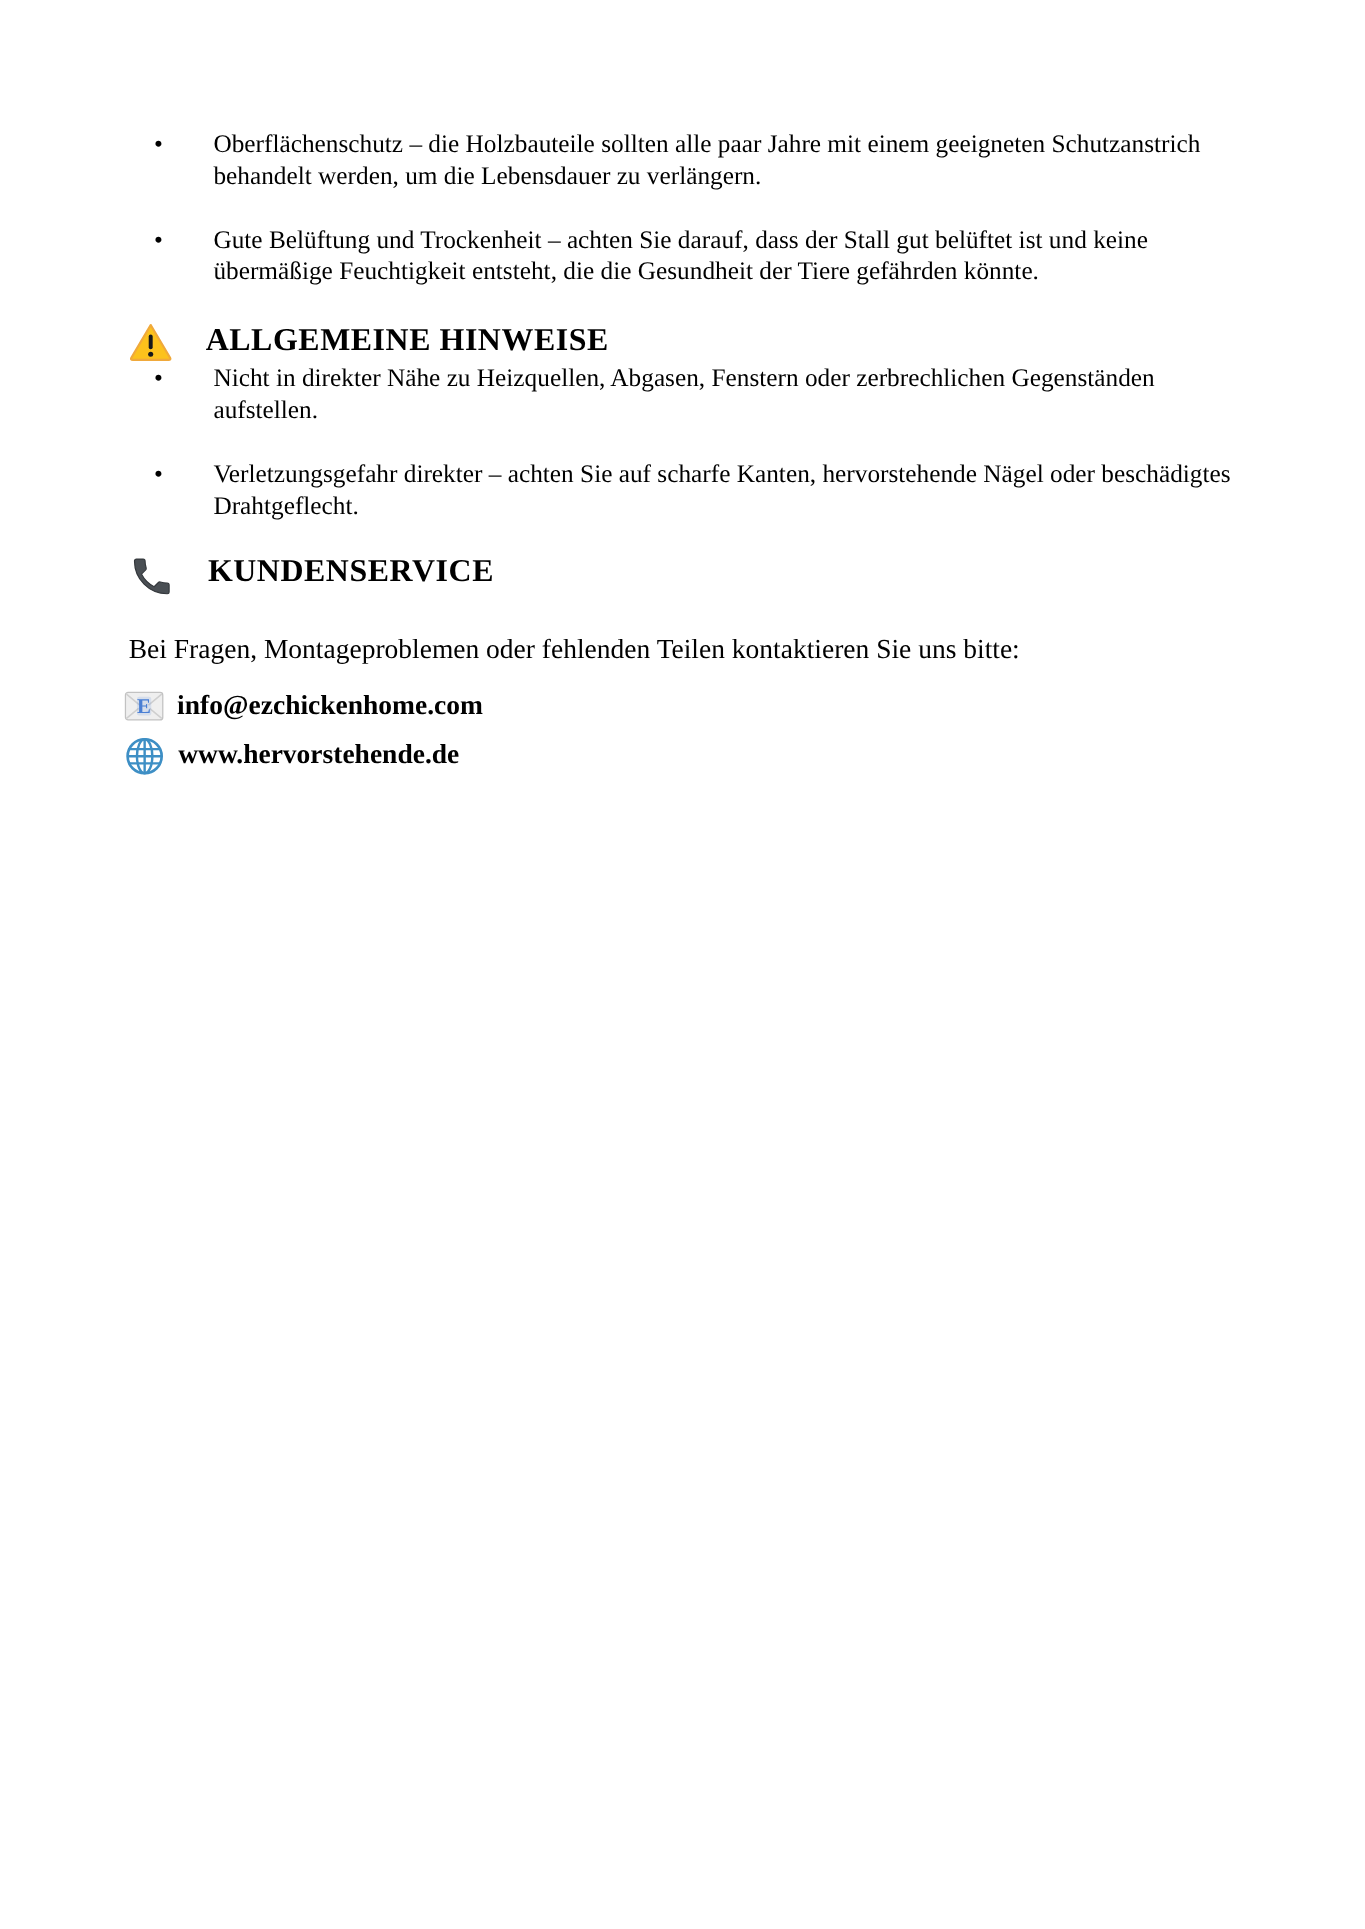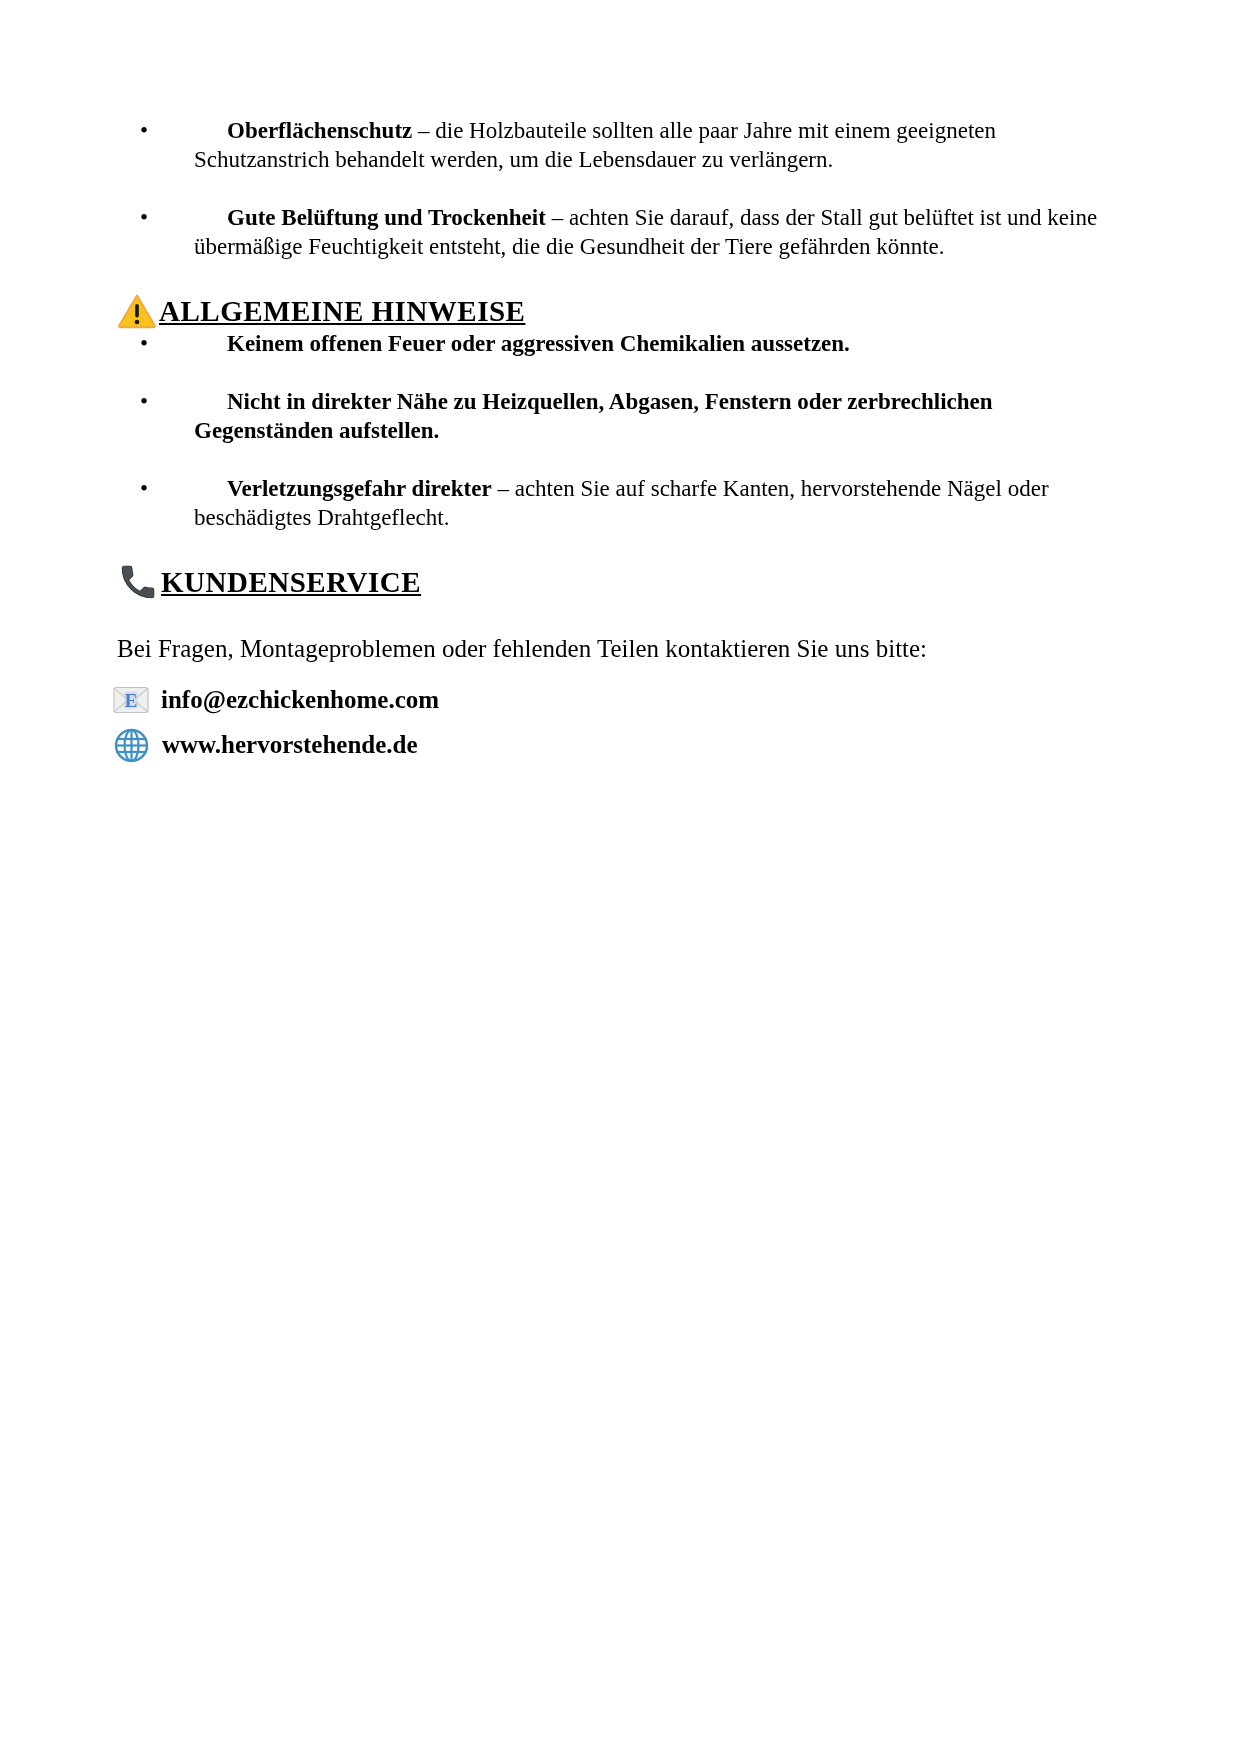--- a/index.html
+++ b/index.html
@@ -21,26 +21,25 @@
     font-size:23px;
     line-height:29px;
     margin-bottom:29px;
   }
   li.bullet::before{
     content:"\2022";
     position:absolute;
     left:23px;top:0;
     font-size:23px;
   }
-  .lead{font-weight:bold;margin-left:33px;}
+  .lead{font-weight:normal;}
   .section-head{
     display:flex;
-    align-items:center;
-    gap:2px;
-    text-decoration:underline;
+    align-items:flex-start;
+    gap:30px;
   }
   .section-head .icon{flex:0 0 auto;display:block;}
   .section-head h2{
     margin:0;
     font-size:29px;
     font-weight:bold;
     letter-spacing:0.5px;
     white-space:nowrap;
   }
   .head-general{margin-top:32px;}
@@ -85,23 +84,20 @@
         <path d="M20 2.5 L37.6 32.2 Q38.6 34.2 36.2 34.2 L3.8 34.2 Q1.4 34.2 2.4 32.2 Z" fill="#FCC21C" stroke="#F0A93B" stroke-width="2" stroke-linejoin="round"></path>
         <rect x="18.2" y="11" width="3.6" height="13.5" rx="1.8" fill="#15181c"></rect>
         <circle cx="20" cy="29" r="2.3" fill="#15181c"></circle>
       </svg>
     </span>
     <h2>ALLGEMEINE HINWEISE</h2>
   </div>
 
   <ul class="bullets notes-list">
     <li class="bullet">
-      <span class="lead">Keinem offenen Feuer oder aggressiven Chemikalien aussetzen.</span><span></span>
-    </li>
-    <li class="bullet">
       <span class="lead">Nicht in direkter Nähe zu Heizquellen, Abgasen, Fenstern oder zerbrechlichen Gegenständen aufstellen.</span><span></span>
     </li>
     <li class="bullet">
       <span class="lead">Verletzungsgefahr direkter</span><span> – achten Sie auf scharfe Kanten, hervorstehende Nägel oder beschädigtes Drahtgeflecht.</span>
     </li>
   </ul>
 
   <div class="section-head head-service">
     <span class="icon">
       <svg width="42" height="42" viewBox="0 0 24 24">

